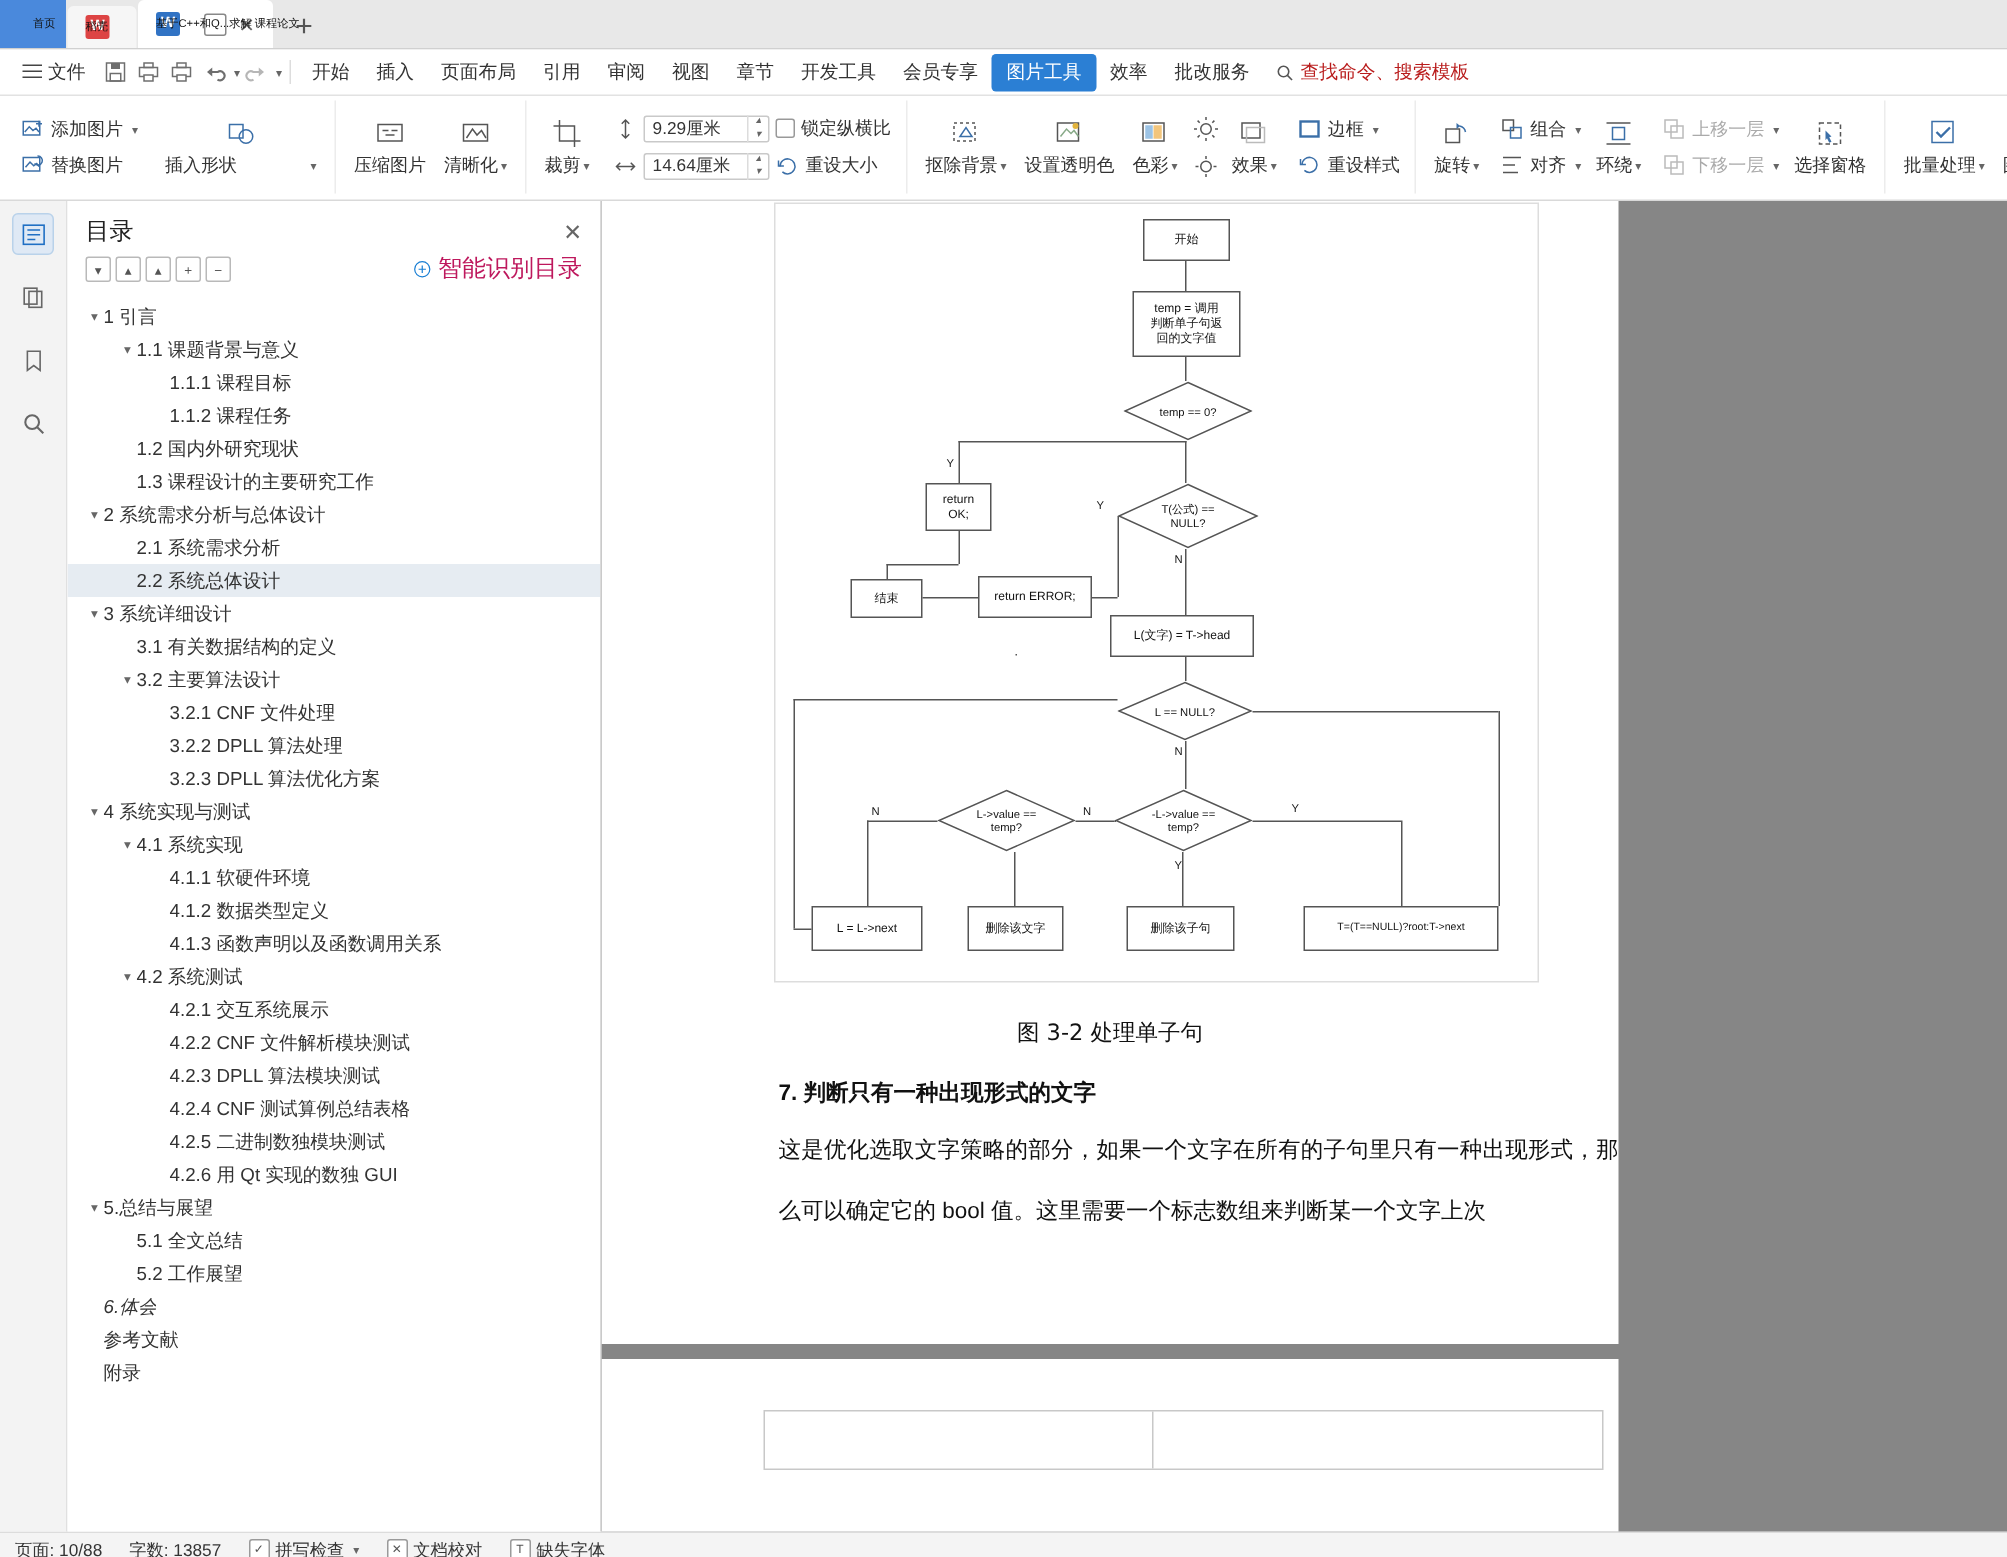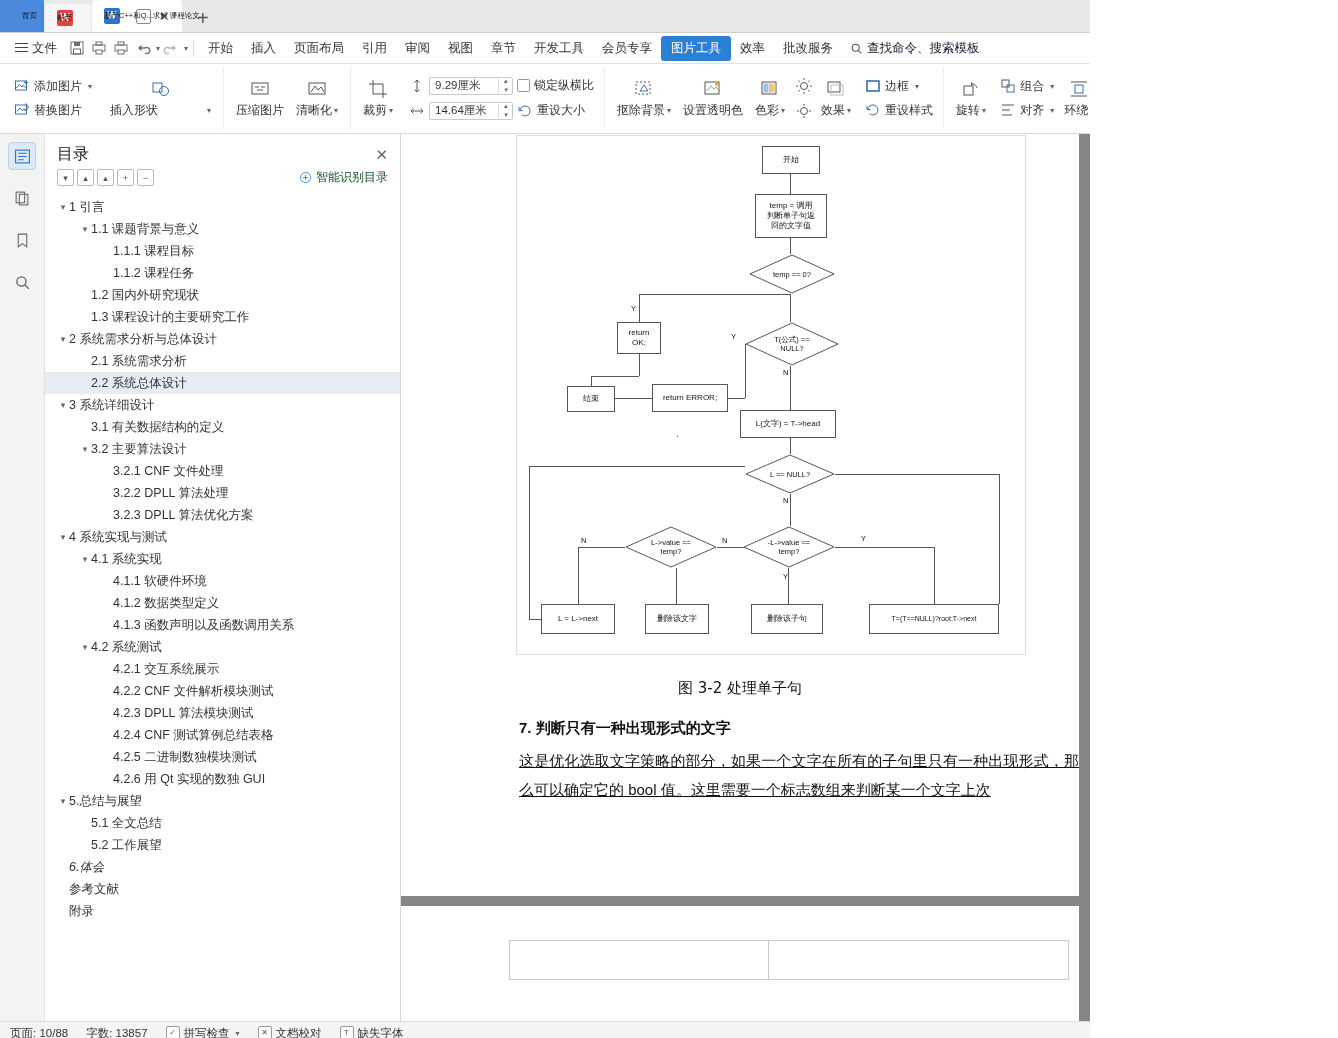--- a/index.html
+++ b/index.html
@@ -2,21 +2,21 @@
 <html><head>
 <meta charset="utf-8">
 <style>
   html,body{margin:0;padding:0;}
   body{
     width:1338px;height:1038px;overflow:hidden;
     font-family:"Liberation Sans", sans-serif;
     font-size:12px;color:#222;background:#fff;
     -webkit-font-smoothing:antialiased;
   }
-  .app{position:relative;width:1090px;height:1038px;}
+  .app{position:relative;width:1338px;height:1038px;}
 
   
   .tabbar{display:flex;align-items:flex-end;height:32px;background:#e8e8e8;border-bottom:1px solid #d0d0d0;}
   .tab{display:flex;align-items:center;height:28px;padding:0 12px;margin-right:1px;font-size:12.5px;border-radius:4px 4px 0 0;color:#333;}
   .tab.home{background:#4a89dc;color:#fff;padding:0 22px;height:32px;border-radius:0;}
   .tab.doc{background:#f6f6f6;}
   .tab.active{background:#fff;height:32px;border-radius:4px 4px 0 0;}
   .tab .ticon{width:16px;height:16px;margin-right:6px;display:inline-block;flex:0 0 auto;}
   .wps-w{background:#d44;color:#fff;font-size:10px;font-weight:bold;line-height:16px;text-align:center;border-radius:2px;}
   .wps-doc{background:#3173c4;color:#fff;font-size:10px;font-weight:bold;line-height:16px;text-align:center;border-radius:2px;}
@@ -28,21 +28,21 @@
   
   .menurow{display:flex;align-items:center;height:30px;background:#fff;border-bottom:1px solid #e2e2e2;padding:0 6px;font-size:12.5px;}
   .menurow .mitem{padding:4px 9px;color:#333;white-space:nowrap;border-radius:3px;}
   .menurow .mitem.file{color:#333;font-weight:normal;}
   .menurow .mitem.pic-tools{background:#2b7fd4;color:#fff;border-radius:3px;padding:4px 10px;}
   .hamburger{display:inline-block;width:13px;height:10px;position:relative;margin-right:4px;vertical-align:-1px;}
   .hamburger i{position:absolute;left:0;width:13px;height:1.5px;background:#444;}
   .hamburger i:nth-child(1){top:0}.hamburger i:nth-child(2){top:4px}.hamburger i:nth-child(3){top:8px}
   .qicon{width:16px;height:16px;display:inline-block;margin:0 3px;opacity:.85;}
   .sep-v{width:1px;height:16px;background:#ddd;margin:0 5px;}
-  .searchbox{margin-left:8px;color:#0f172a;display:flex;align-items:center;gap:4px;}
+  .searchbox{margin-left:8px;color:#b91c1c;display:flex;align-items:center;gap:4px;}
 
   
   .ribbon{display:flex;align-items:stretch;height:66px;background:#fff;border-bottom:1px solid #d9d9d9;padding:3px 4px 0 4px;overflow:hidden;}
   .rgroup{display:flex;align-items:center;padding:0 6px;border-right:1px solid #ececec;height:62px;}
   .rgroup:last-child{border-right:none;}
   .rcol{display:flex;flex-direction:column;justify-content:center;gap:3px;}
   .rbtn{display:flex;align-items:center;gap:4px;font-size:12px;color:#333;padding:2px 4px;border-radius:3px;white-space:nowrap;}
   .rbtn.big{flex-direction:column;gap:2px;padding:2px 6px;}
   .ico{width:22px;height:22px;display:inline-block;position:relative;}
   .ico.sm{width:16px;height:16px;}
@@ -59,35 +59,35 @@
   .railbtn.active{background:#dfe9f5;color:#1f6fc4;border:1px solid #b9d2ea;box-sizing:border-box;}
 
   
   .outline{width:355px;background:#fff;border-right:1px solid #dadada;position:relative;display:flex;flex-direction:column;}
   .outline-head{display:flex;align-items:center;justify-content:space-between;padding:10px 12px 2px 12px;}
   .outline-title{font-size:16px;color:#222;}
   .outline-close{color:#666;font-size:15px;cursor:pointer;}
   .outline-tools{display:flex;align-items:center;justify-content:space-between;padding:2px 12px 8px 12px;}
   .tool-group{display:flex;gap:3px;}
   .tbox{width:15px;height:15px;border:1px solid #b9b9b9;border-radius:2px;display:flex;align-items:center;justify-content:center;font-size:9px;color:#555;background:#fff;}
-  .smart{display:flex;align-items:center;gap:4px;color:#14532d;font-size:12px;}
+  .smart{display:flex;align-items:center;gap:4px;color:#be185d;font-size:16px;}
   .otree{flex:1;overflow:hidden;padding-top:2px;}
   .onode{display:flex;align-items:center;height:22px;font-size:12.5px;color:#333;padding-right:8px;white-space:nowrap;}
   .onode.selected{background:#e6ecf2;}
   .onode .chev{width:12px;text-align:center;color:#666;font-size:9px;flex:0 0 12px;}
   .onode .txt{overflow:hidden;text-overflow:ellipsis;}
 
   
   .doczone{flex:1;background:#868686;position:relative;overflow:hidden;}
   .page{position:absolute;left:0;top:0;width:678px;height:762px;background:#fff;}
   .page2{position:absolute;left:0;top:772px;width:678px;height:200px;background:#fff;}
   .figbox{position:absolute;left:115px;top:1px;width:510px;height:520px;border:1px solid #ddd;box-sizing:border-box;background:#fff;}
   .fcap{position:absolute;left:0;right:0;top:545px;text-align:center;font-size:15px;color:#111;font-family:"DejaVu Sans", sans-serif;}
   .phead{position:absolute;left:118px;top:585px;font-size:15px;font-weight:bold;color:#111;}
-  .ptext{position:absolute;left:118px;top:612px;width:560px;font-size:15px;line-height:29px;color:#111;text-align:justify;text-decoration:underline;}
+  .ptext{position:absolute;left:118px;top:612px;width:560px;font-size:15px;line-height:41px;color:#111;text-align:justify;}
   .pnum-row{position:absolute;left:108px;top:806px;width:560px;height:30px;border:1px solid #c8c8c8;box-sizing:border-box;display:flex;align-items:center;background:#fff;}
   .pnum-cellA{flex:0 0 258px;text-align:center;border-right:1px solid #c8c8c8;height:30px;line-height:30px;font-size:13px;}
   .pnum-cellB{flex:0 0 56px;text-align:center;border-right:1px solid #c8c8c8;height:30px;line-height:30px;font-size:12px;color:#333;}
   .pnum-cellC{flex:1;}
   .pn-underline{position:absolute;left:180px;top:827px;width:120px;height:2px;background:#e06b6b;}
   .pg2-tbl{position:absolute;left:108px;top:34px;width:560px;height:40px;border:1px solid #c8c8c8;box-sizing:border-box;}
   .pg2-tbl .vline{position:absolute;left:258px;top:0;bottom:0;width:1px;background:#c8c8c8;}
 
   
   .fc{position:absolute;inset:0;}

